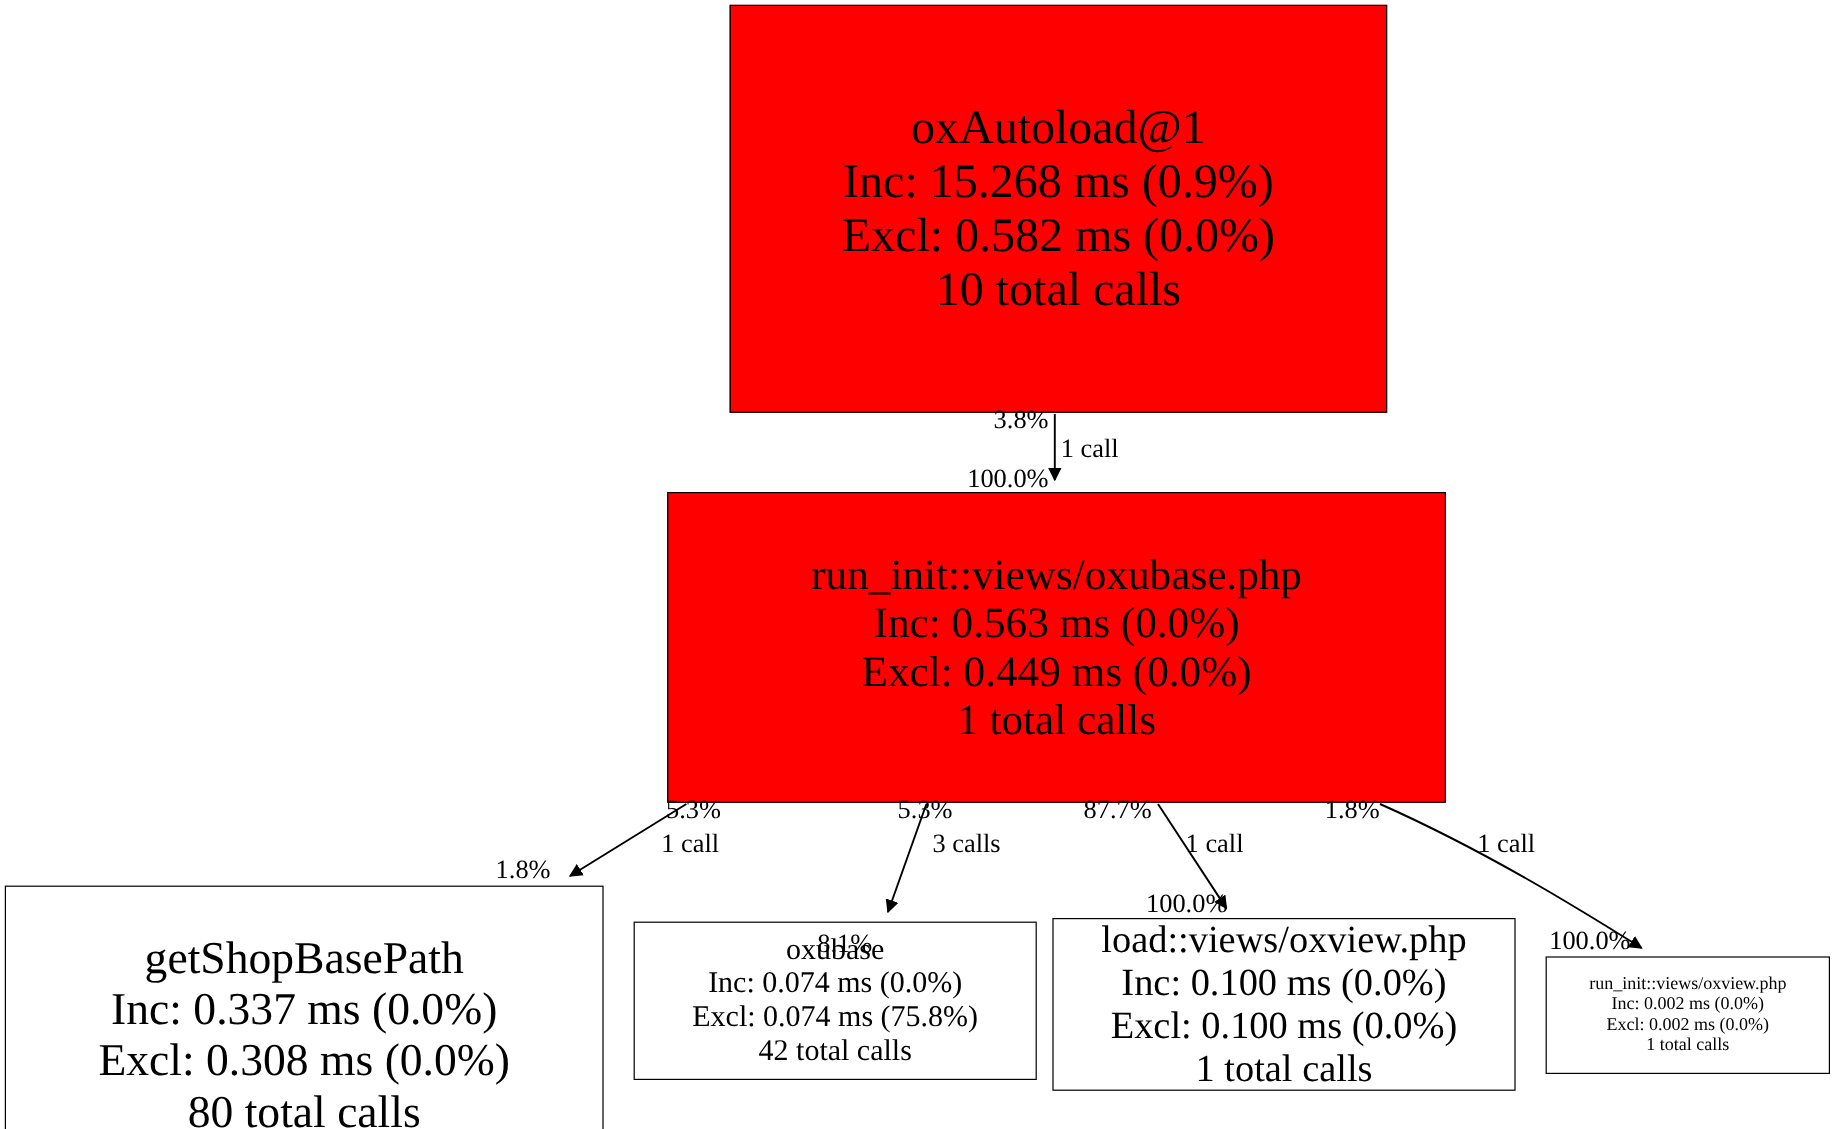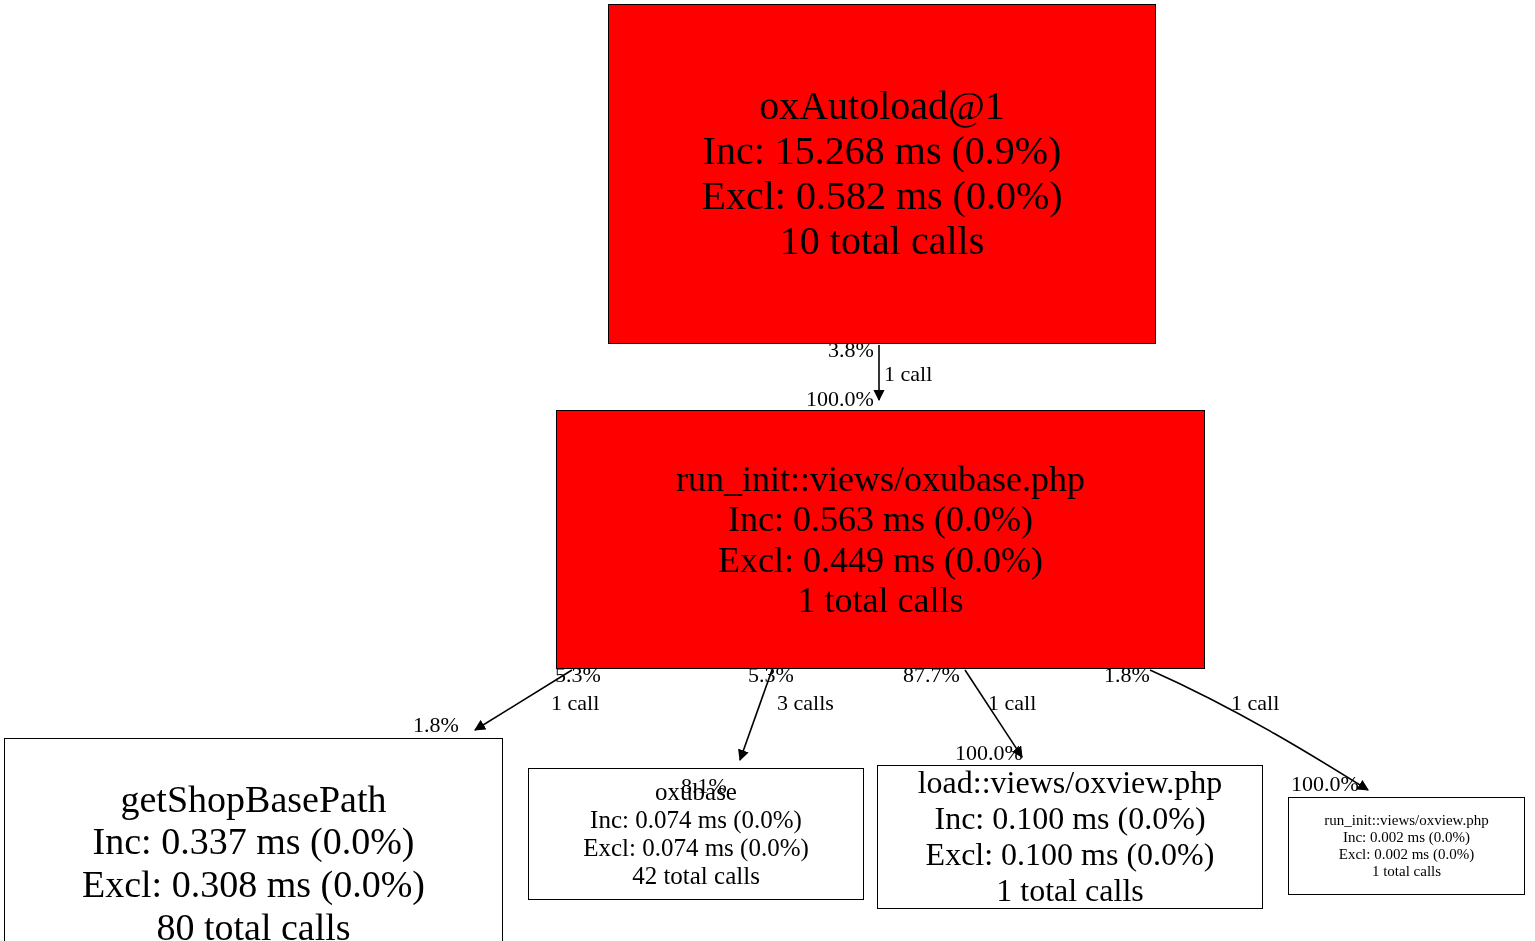--- a/index.html
+++ b/index.html
@@ -136,21 +136,21 @@
   <div class="node-box plain" id="node-getshopbasepath">
     <span class="node-line">getShopBasePath</span>
     <span class="node-line">Inc: 0.337 ms (0.0%)</span>
     <span class="node-line">Excl: 0.308 ms (0.0%)</span>
     <span class="node-line">80 total calls</span>
   </div>
 
   <div class="node-box plain" id="node-define">
     <span class="node-line">oxubase</span>
     <span class="node-line">Inc: 0.074 ms (0.0%)</span>
-    <span class="node-line">Excl: 0.074 ms (0.0%)</span>
+    <span class="node-line">Excl: 0.074 ms (75.8%)</span>
     <span class="node-line">42 total calls</span>
   </div>
 
   <div class="node-box plain" id="node-load-oxview">
     <span class="node-line">load::views/oxview.php</span>
     <span class="node-line">Inc: 0.100 ms (0.0%)</span>
     <span class="node-line">Excl: 0.100 ms (0.0%)</span>
     <span class="node-line">1 total calls</span>
   </div>
 

